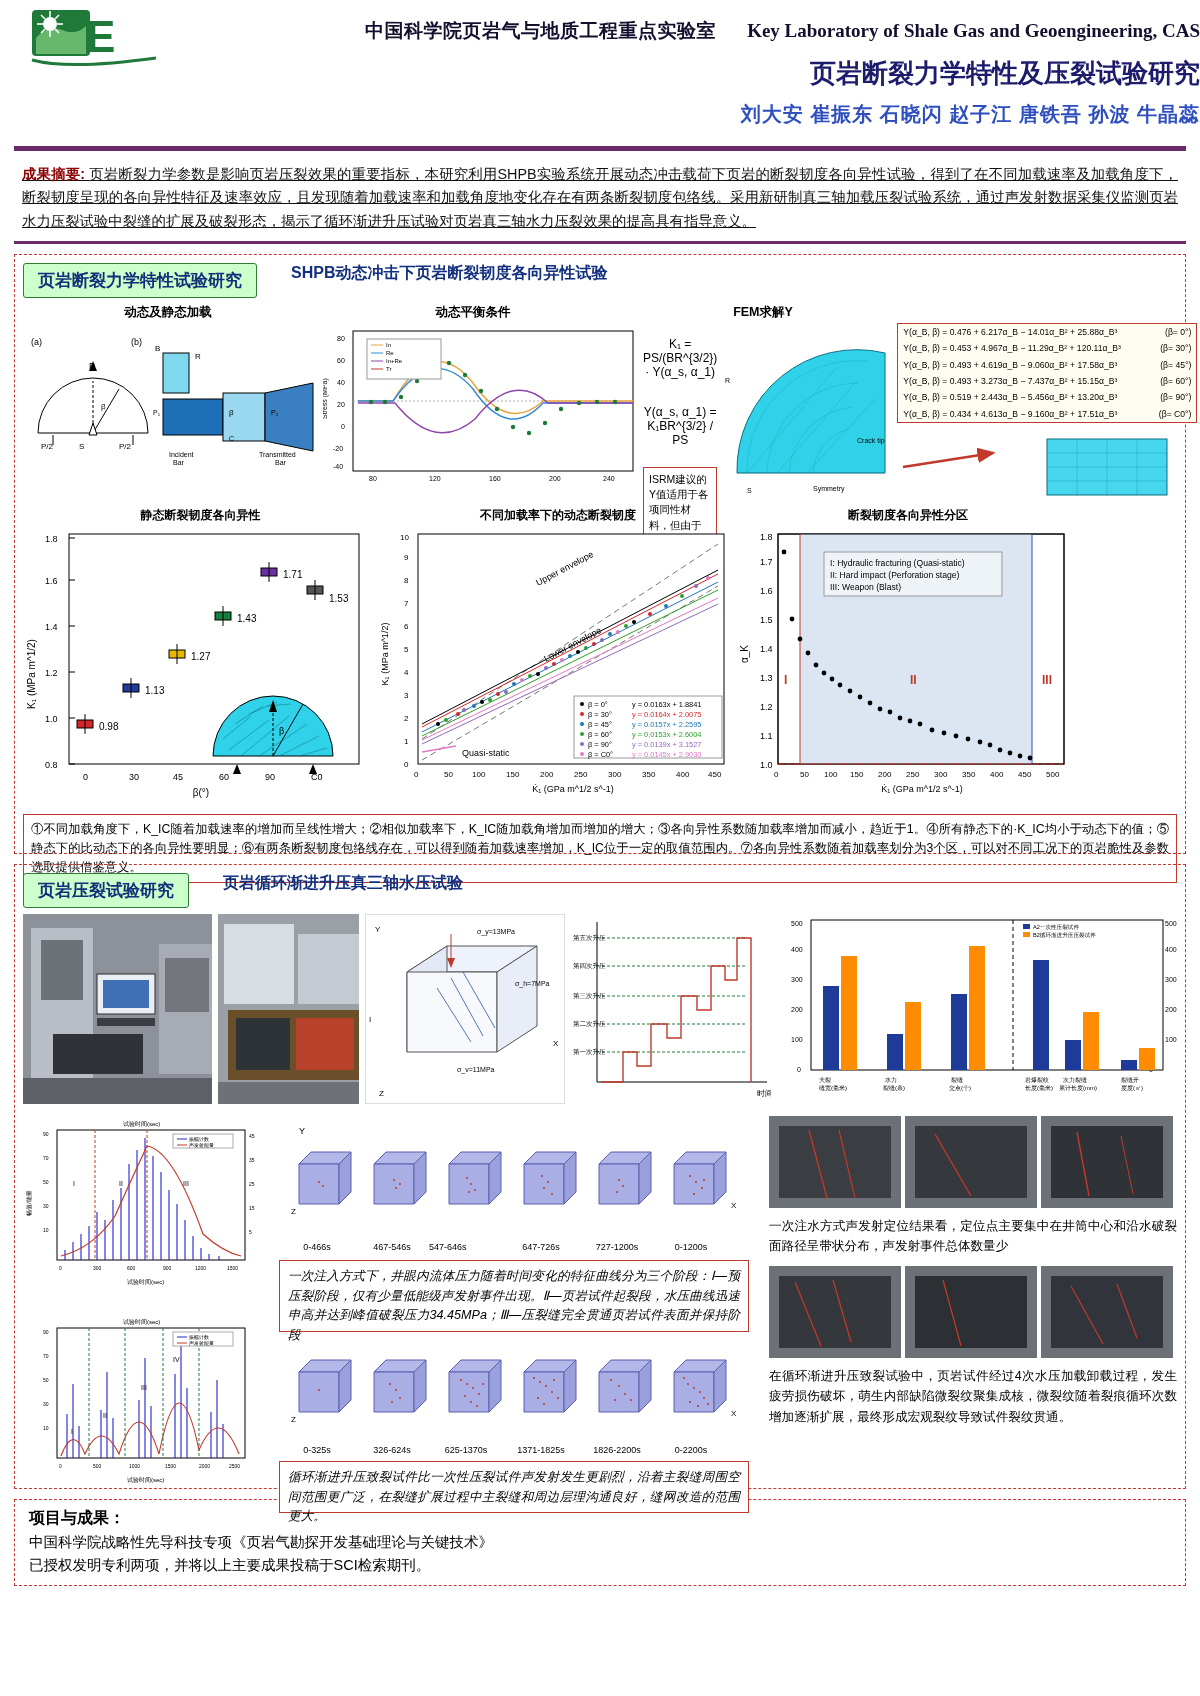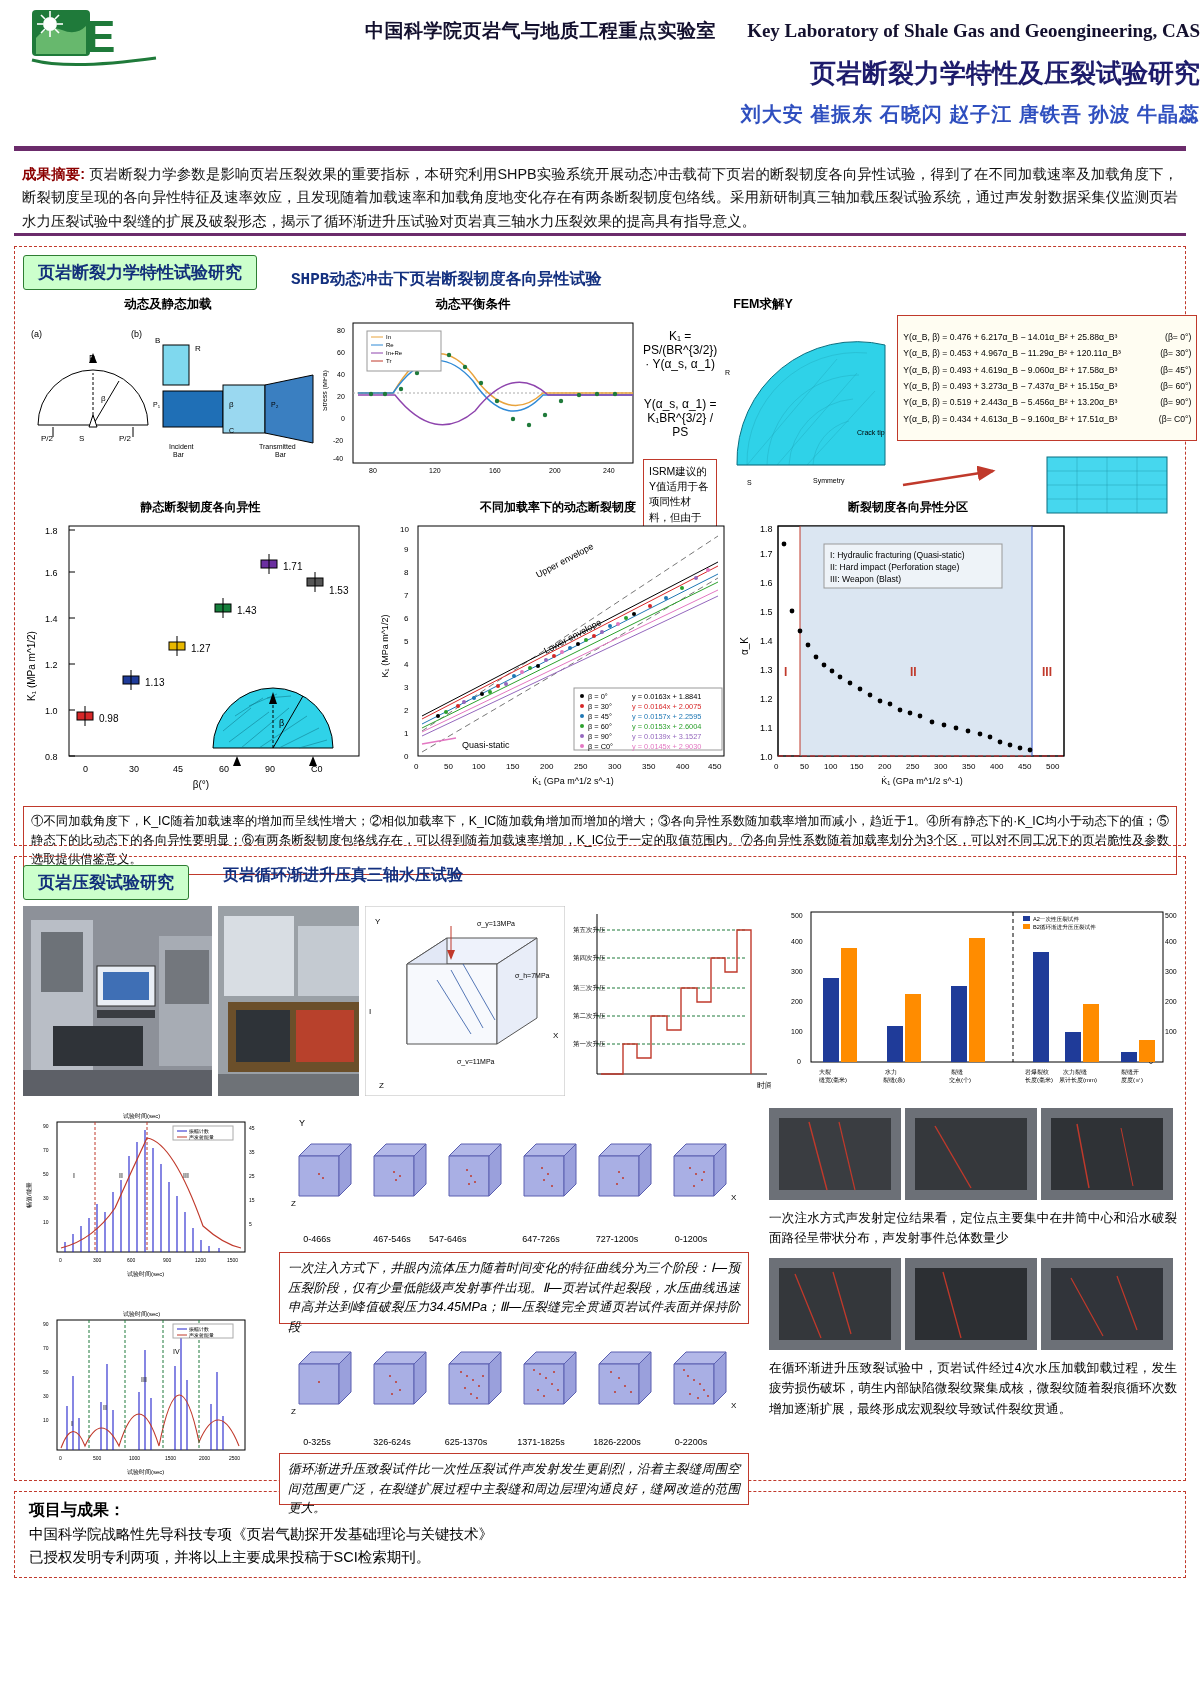--- a/index.html
+++ b/index.html
@@ -26,23 +26,24 @@
   .lab-line .en { font-family:"Liberation Serif", serif; margin-left:26px; }
   .main-title { font-size:26px; font-weight:bold; color:#1d1b6b; margin-top:12px; }
   .authors { font-size:20px; font-weight:bold; color:#2f4fbf; margin-top:10px; letter-spacing:1px;}
 
   .rule-purple { height:5px; background:#6b2b6b; margin:6px 14px 0 14px; }
 
   
   .abstract {
     margin:8px 14px 0 14px;
     border-bottom:3px solid #6b2b6b;
-    padding:4px 8px 0 8px;
+    padding:4px 8px 8px 8px;
     font-size:14.4px; line-height:1.62; text-align:justify;
     color:#111;
+    text-decoration:underline;
   }
   .abstract b { color:#8b0000; }
 
   
   .section {
     margin:10px 14px 0 14px;
     border:1.6px dashed #c0392b;
     position:relative;
     padding:8px 8px 6px 8px;
   }
@@ -127,21 +128,21 @@
   </div>
 
   <div class="rule-purple"></div>
 
   <div class="abstract">
     <b>成果摘要:</b>
     <span>页岩断裂力学参数是影响页岩压裂效果的重要指标，本研究利用SHPB实验系统开展动态冲击载荷下页岩的断裂韧度各向异性试验，得到了在不同加载速率及加载角度下，断裂韧度呈现的各向异性特征及速率效应，且发现随着加载速率和加载角度地变化存在有两条断裂韧度包络线。采用新研制真三轴加载压裂试验系统，通过声发射数据采集仪监测页岩水力压裂试验中裂缝的扩展及破裂形态，揭示了循环渐进升压试验对页岩真三轴水力压裂效果的提高具有指导意义。</span>
   </div>
 
   <div class="section" style="height:600px;">
-    <div style="display:flex; align-items:flex-end;font-family:Liberation Mono, monospace;">
+    <div style="display:flex; align-items:flex-start;">
       <div class="sec-title">页岩断裂力学特性试验研究</div>
       <div class="sec-sub">SHPB动态冲击下页岩断裂韧度各向异性试验</div>
     </div>
 
     <div class="row" style="margin-top:6px;">
       <div style="width:290px;" class="sub-label">动态及静态加载</div>
       <div style="width:320px;" class="sub-label">动态平衡条件</div>
       <div style="width:260px;" class="sub-label">FEM求解Y</div>
     </div>
 
@@ -261,21 +262,21 @@
             <line x1="90" y1="150" x2="158" y2="76"></line>
           </g>
           <text x="96" y="168" font-size="7">Symmetry</text>
           <text x="140" y="120" font-size="7">Crack tip</text>
           <text x="30" y="170" font-size="7">S</text>
           <text x="8" y="60" font-size="7">R</text>
         </svg>
       </div>
 
       <div style="width:300px;">
-        <div style="border:1.2px solid #c0392b; background:#fffdf2; padding:13px 5px;">
+        <div style="border:1.2px solid #c0392b; background:#fffdf2; padding:0 5px;">
           <div style="display:flex; font-size:8.6px; line-height:1.9;">
             <span style="flex:1;">Y(α_B, β) = 0.476 + 6.217α_B − 14.01α_B² + 25.88α_B³</span>
               <span style="width:42px; text-align:right;">(β= 0°)</span>
           </div>
           <div style="display:flex; font-size:8.6px; line-height:1.9;">
             <span style="flex:1;">Y(α_B, β) = 0.453 + 4.967α_B − 11.29α_B² + 120.11α_B³</span>
               <span style="width:42px; text-align:right;">(β= 30°)</span>
           </div>
           <div style="display:flex; font-size:8.6px; line-height:1.9;">
             <span style="flex:1;">Y(α_B, β) = 0.493 + 4.619α_B − 9.060α_B² + 17.58α_B³</span>

